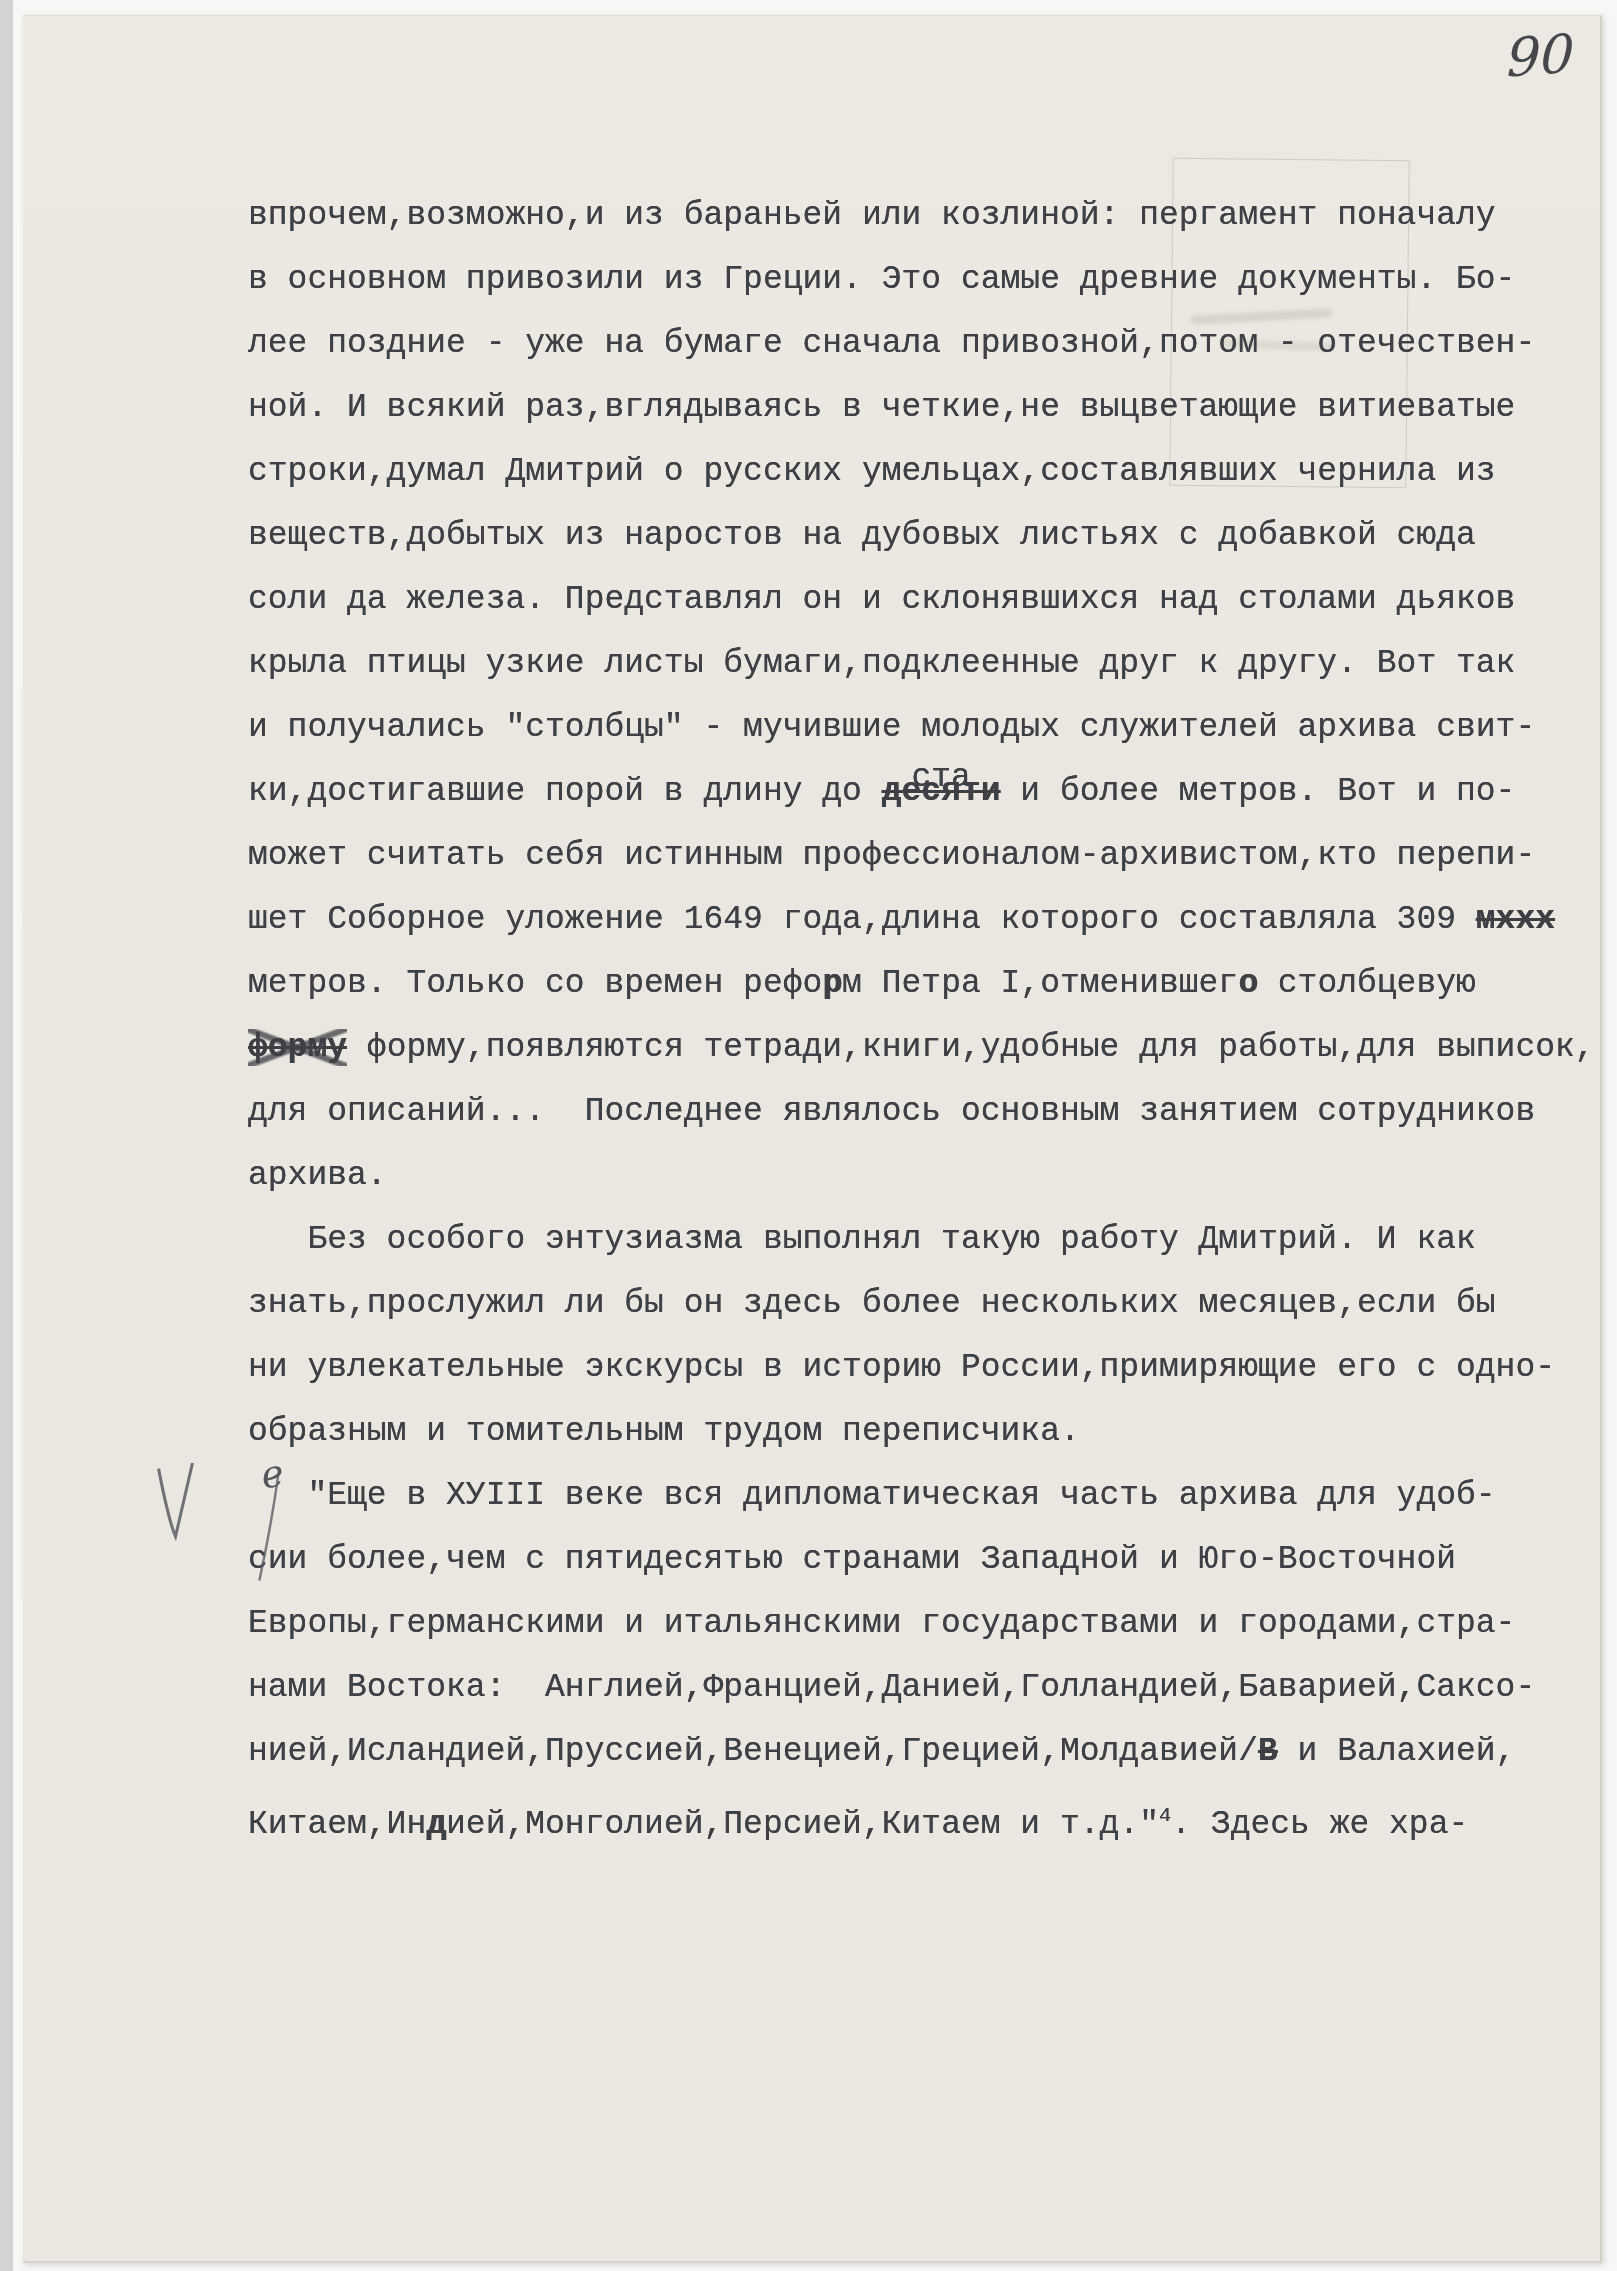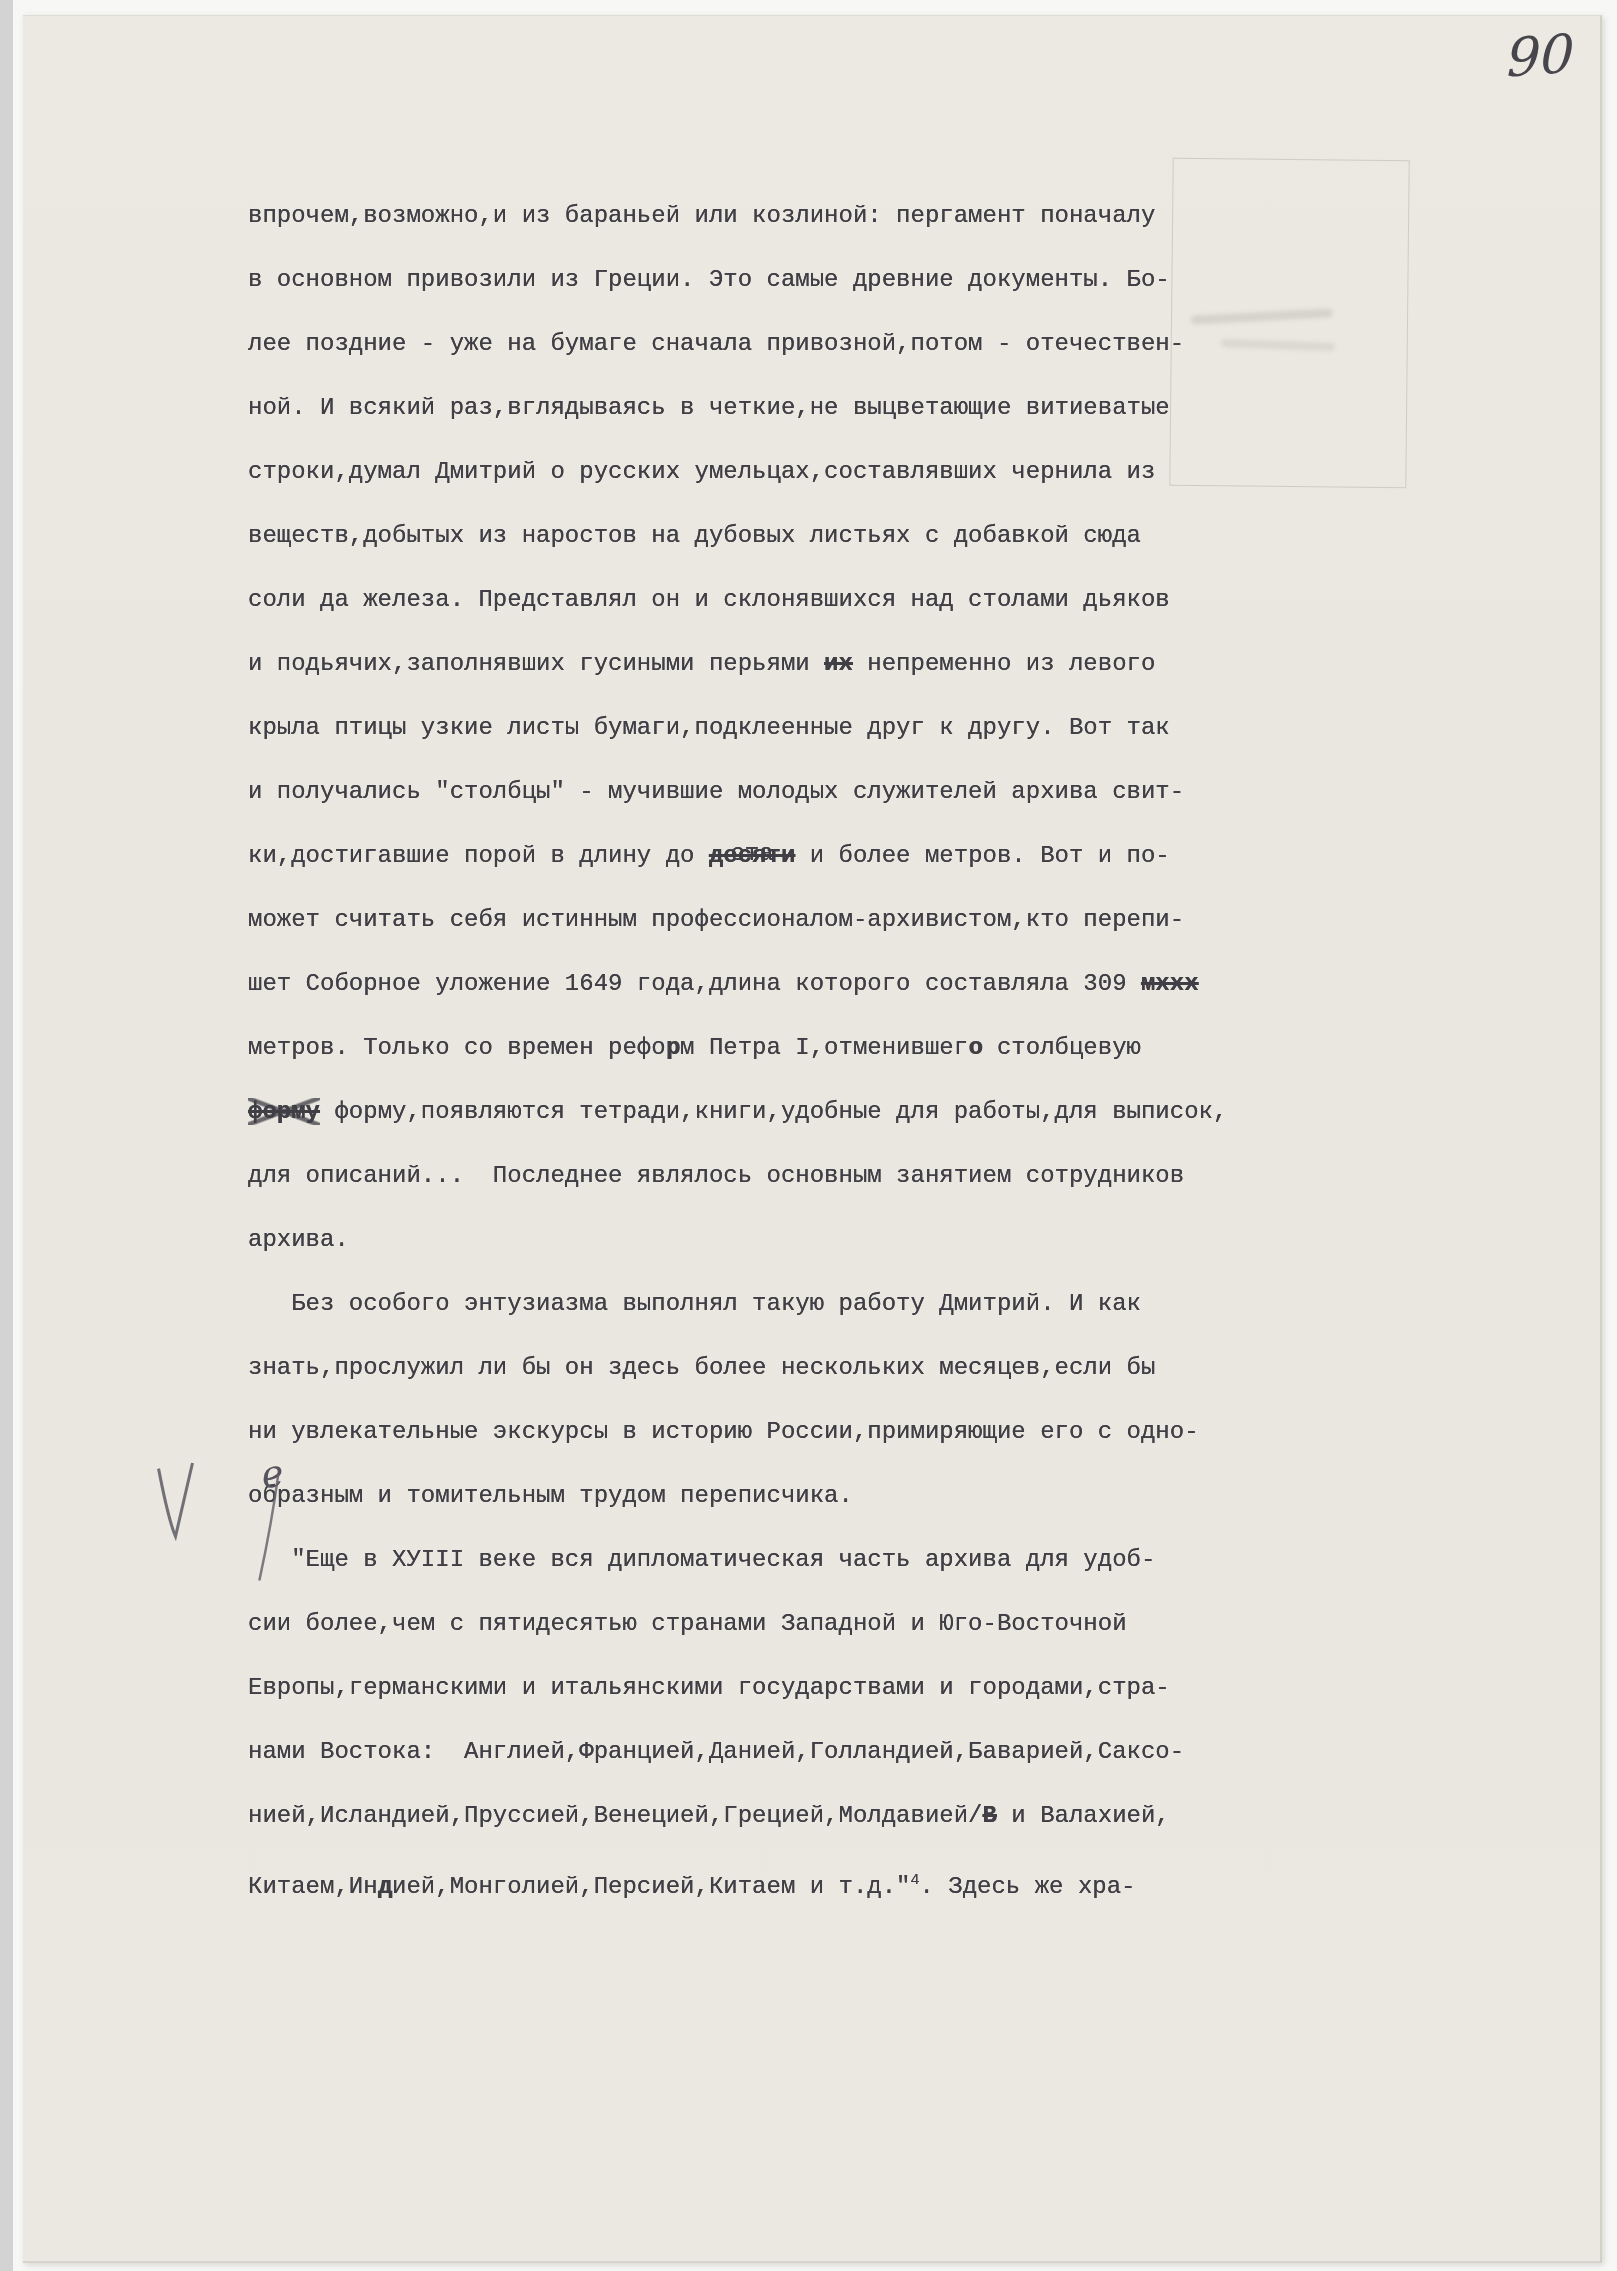--- a/index.html
+++ b/index.html
@@ -39,21 +39,21 @@
     background:rgba(158,156,146,.28);
     transform:rotate(-3deg);border-radius:4.7px;filter:blur(1.9px);
   }
   .stamp-mark2{
     position:absolute;left:1221px;top:341px;width:114px;height:7.6px;
     background:rgba(158,156,146,.22);
     transform:rotate(2deg);border-radius:4.7px;filter:blur(1.9px);
   }
   .text-block{
     position:absolute;left:248px;top:184px;width:1363px;
-    font-size:24px;color:#403f45;
+    font-size:33px;color:#403f45;
     text-shadow:0 0 0.5px #474650;
   }
   .line{
     line-height:64px;height:64px;white-space:pre;
   }
   .xed{
     font-weight:bold;
     text-decoration:line-through;
     text-decoration-thickness:2.8px;
   }
@@ -108,21 +108,20 @@
 <div class="stamp-mark2"></div>
 
 <div class="text-block" id="text-block">
     <div class="line"><span>впрочем,возможно,и из бараньей или козлиной: пергамент поначалу</span></div>
     <div class="line"><span>в основном привозили из Греции. Это самые древние документы. Бо-</span></div>
     <div class="line"><span>лее поздние - уже на бумаге сначала привозной,потом - отечествен-</span></div>
     <div class="line"><span>ной. И всякий раз,вглядываясь в четкие,не выцветающие витиеватые</span></div>
     <div class="line"><span>строки,думал Дмитрий о русских умельцах,составлявших чернила из</span></div>
     <div class="line"><span>веществ,добытых из наростов на дубовых листьях с добавкой сюда</span></div>
     <div class="line"><span>соли да железа. Представлял он и склонявшихся над столами дьяков</span></div>
-    <div class="line"><span>и подьячих,заполнявших гусиными перьями </span><span class="xed">их</span><span> непременно из левого</span></div>
     <div class="line"><span>крыла птицы узкие листы бумаги,подклеенные друг к другу. Вот так</span></div>
     <div class="line"><span>и получались "столбцы" - мучившие молодых служителей архива свит-</span></div>
     <div class="line"><span>ки,достигавшие порой в длину до </span><span class="xed rel">десяти<span class="above-typed">ста</span></span><span> и более метров. Вот и по-</span></div>
     <div class="line"><span>может считать себя истинным профессионалом-архивистом,кто перепи-</span></div>
     <div class="line"><span>шет Соборное уложение 1649 года,длина которого составляла 309 </span><span class="xed">мххх</span></div>
     <div class="line"><span>метров. Только со времен рефо</span><span class="ot">р</span><span>м Петра I,отменившег</span><span class="ot">о</span><span> столбцевую</span></div>
     <div class="line"><span class="xed2">форму</span><span> форму,появляются тетради,книги,удобные для работы,для выписок,</span></div>
     <div class="line"><span>для описаний...  Последнее являлось основным занятием сотрудников</span></div>
     <div class="line"><span>архива.</span></div>
     <div class="line"><span>   Без особого энтузиазма выполнял такую работу Дмитрий. И как</span></div>

